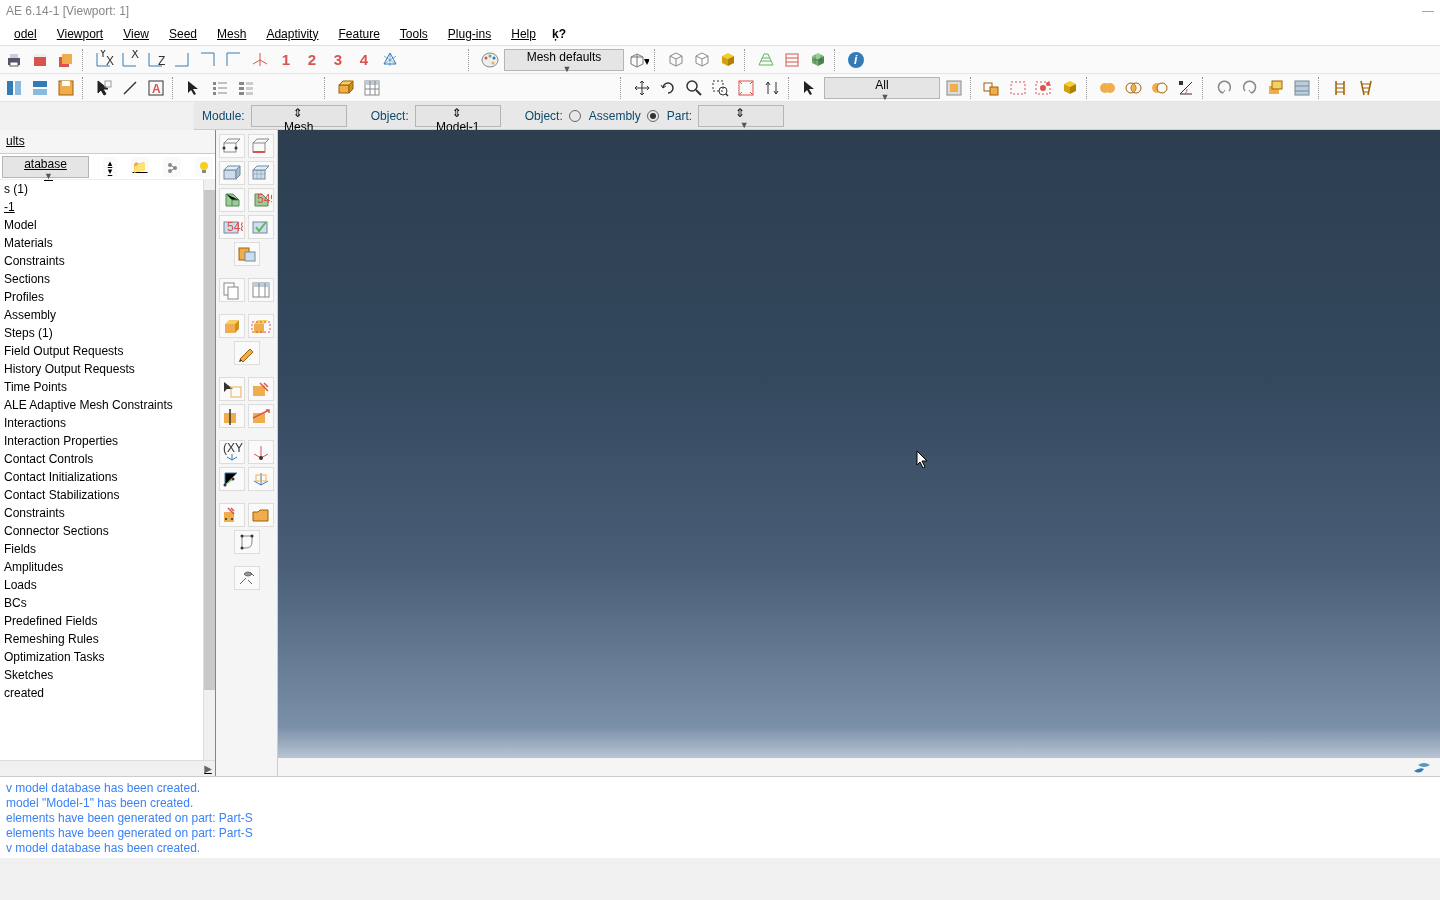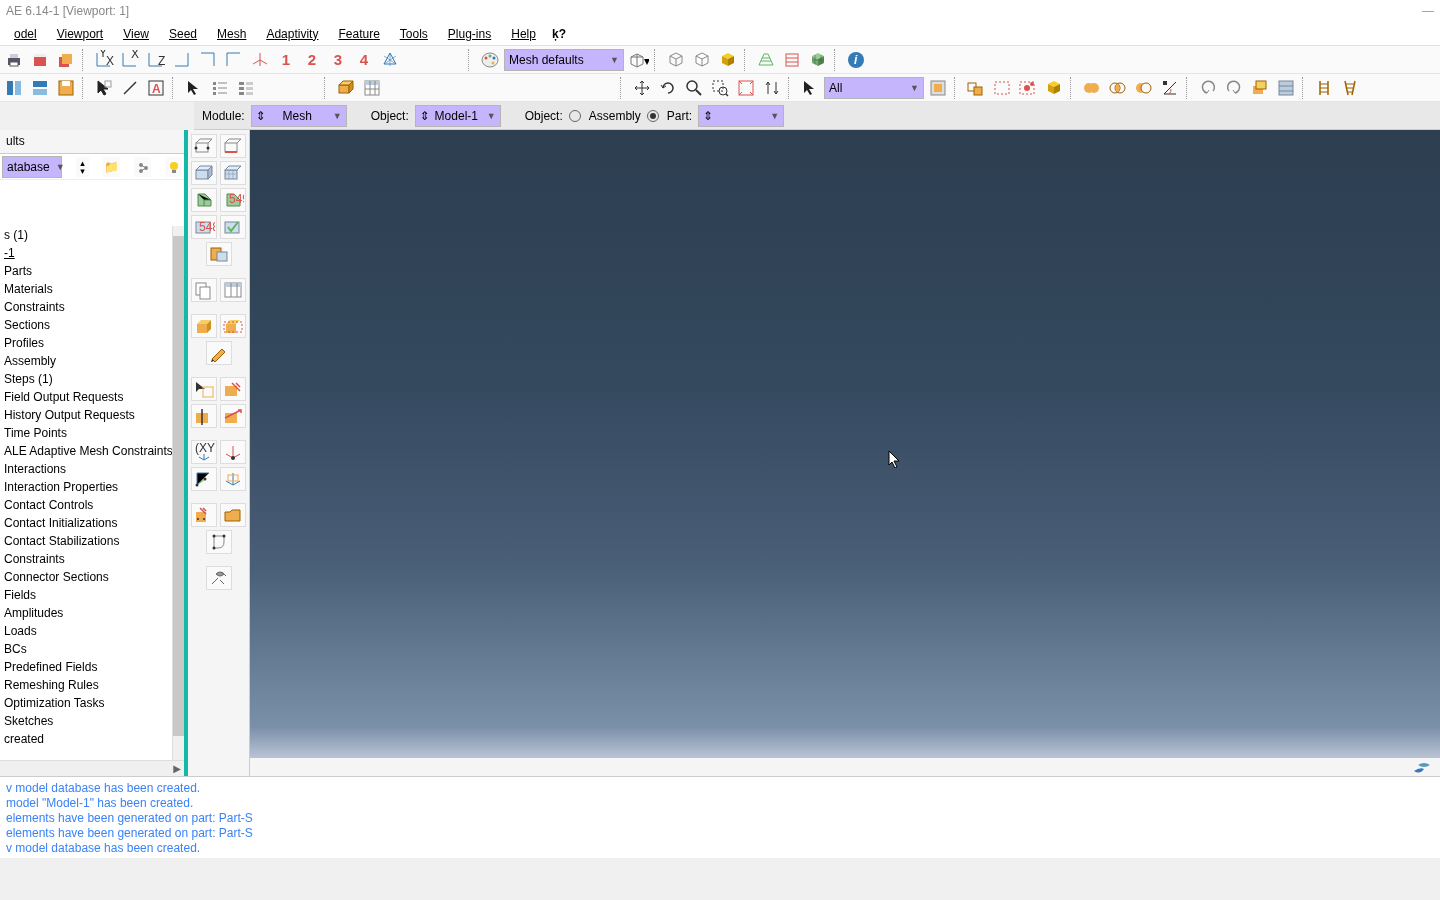--- a/index.html
+++ b/index.html
@@ -12,36 +12,36 @@
 
 .menubar { height: 24px; background: #fff; display: flex; align-items: center; padding: 0 4px; border-bottom: 1px solid #e0e0e0; }
 .menubar .item { padding: 3px 10px; cursor: default; text-decoration: underline; }
 .menubar .item u { text-decoration: underline; }
 .menubar .ctxhelp { margin-left: 6px; font-weight: bold; }
 
 
 .toolrow { height: 28px; background: #fafafa; display: flex; align-items: center; padding: 0 2px; gap: 2px; border-bottom: 1px solid #e5e5e5; }
 .tbtn { width: 24px; height: 24px; display: flex; align-items: center; justify-content: center; border: 1px solid transparent; cursor: default; background: #fafafa; }
 .tsep { width: 6px; height: 22px; border-left: 1px dotted #999; margin: 0 2px; }
-.combo { height: 22px; border: 1px solid #b5b5b5; background: #c4b5fd; padding: 0 4px; display: flex; align-items: center; justify-content: space-between; }
+.combo { height: 22px; border: 1px solid #b5b5b5; background: #e5e5e5; padding: 0 4px; display: flex; align-items: center; justify-content: space-between; flex-direction: column; }
 .combo .arrow { font-size: 9px; color: #555; margin-left: 6px; }
 
 
 .ctxbar { height: 28px; background: #e8e8e8; display: flex; align-items: center; padding: 0 8px; gap: 6px; border-bottom: 1px solid #ccc; margin-left: 194px; }
-.ctxbar label { color: #000000; }
+.ctxbar label { color: #0c4a6e; }
 .radio { width: 12px; height: 12px; border: 1px solid #666; border-radius: 50%; display: inline-flex; align-items: center; justify-content: center; margin-right: 2px; }
 .radio.checked::after { content: ""; width: 6px; height: 6px; background: #333; border-radius: 50%; }
 
 
 .mainrow { display: flex; height: 646px; }
-.leftpane { width: 188px; background: #fff; border-right: 4px solid #14b8a6; display: flex; flex-direction: column; }
+.leftpane { width: 216px; background: #fff; border-right: 1px solid #14b8a6; display: flex; flex-direction: column; text-decoration: underline; }
 .tabhdr { height: 24px; background: #f5f5f5; border-bottom: 1px solid #ccc; padding: 4px 6px; }
 .treebar { height: 26px; display: flex; align-items: center; gap: 14px; padding: 0 2px; border-bottom: 1px solid #eee; }
 .treebar .combo { flex: 1; min-width: 60px; }
-.tree { flex: 1; overflow: hidden; position: relative; margin-top: 46px; }
+.tree { flex: 1; overflow: hidden; position: relative; }
 .tree-inner { position: absolute; top: 0; left: 0; right: 12px; }
 .tree .node { padding: 2px 4px; white-space: nowrap; cursor: default; }
 .tree .node.sel { text-decoration: underline; }
 .tree .vscroll { position: absolute; right: 0; top: 0; width: 12px; height: 100%; background: #f0f0f0; border-left: 1px solid #ddd; }
 .tree .vthumb { position: absolute; left: 0; width: 100%; background: #c8c8c8; }
 .hscroll { height: 16px; background: #f0f0f0; border-top: 1px solid #ddd; display: flex; justify-content: flex-end; align-items: center; }
 .hscroll .harr { width: 14px; text-align: center; color: #666; font-size: 10px; }
 
 
 .vtoolbox { width: 62px; background: #f5f5f5; border-right: 1px solid #ccc; padding: 4px 2px; display: flex; flex-direction: column; gap: 3px; align-items: center; }
@@ -354,21 +354,21 @@
       <svg width="18" height="18">
         <path d="M5 3 L5 15 M5 3 L3 6 M5 3 L7 6 M13 15 L13 3 M13 15 L11 12 M13 15 L15 12" stroke="#333"></path>
       </svg>
     </div>
   <div class="tsep"></div>
   <div class="tbtn">
       <svg width="16" height="16">
         <path d="M2 1 L2 13 L5 10 L8 15 L10 14 L7 9 L12 9 Z" fill="#222"></path>
       </svg>
     </div>
-  <div class="combo" style="width:100px">
+  <div class="combo" style="width:116px">
       <span>All</span>
       <span class="arrow">▼</span>
     </div>
   <div class="tbtn">
       <svg width="18" height="18">
         <rect x="2" y="2" width="14" height="14" fill="#ddd" stroke="#888"></rect>
         <rect x="5" y="5" width="8" height="8" fill="#f0ad4e"></rect>
       </svg>
     </div>
   <div class="tsep"></div>
@@ -523,21 +523,21 @@
           <svg width="14" height="14">
             <circle cx="7" cy="6" r="4" fill="#f5d020"></circle>
             <rect x="5" y="10" width="4" height="3" fill="#888"></rect>
           </svg>
         </div>
     </div>
     <div class="tree">
       <div class="tree-inner">
         <div class="node">s (1)</div>
         <div class="node sel">-1</div>
-        <div class="node">Parts</div>
+        <div class="node">Model</div>
         <div class="node">Materials</div>
         <div class="node">Constraints</div>
         <div class="node">Sections</div>
         <div class="node">Profiles</div>
         <div class="node">Assembly</div>
         <div class="node">Steps (1)</div>
         <div class="node">Field Output Requests</div>
         <div class="node">History Output Requests</div>
         <div class="node">Time Points</div>
         <div class="node">ALE Adaptive Mesh Constraints</div>

